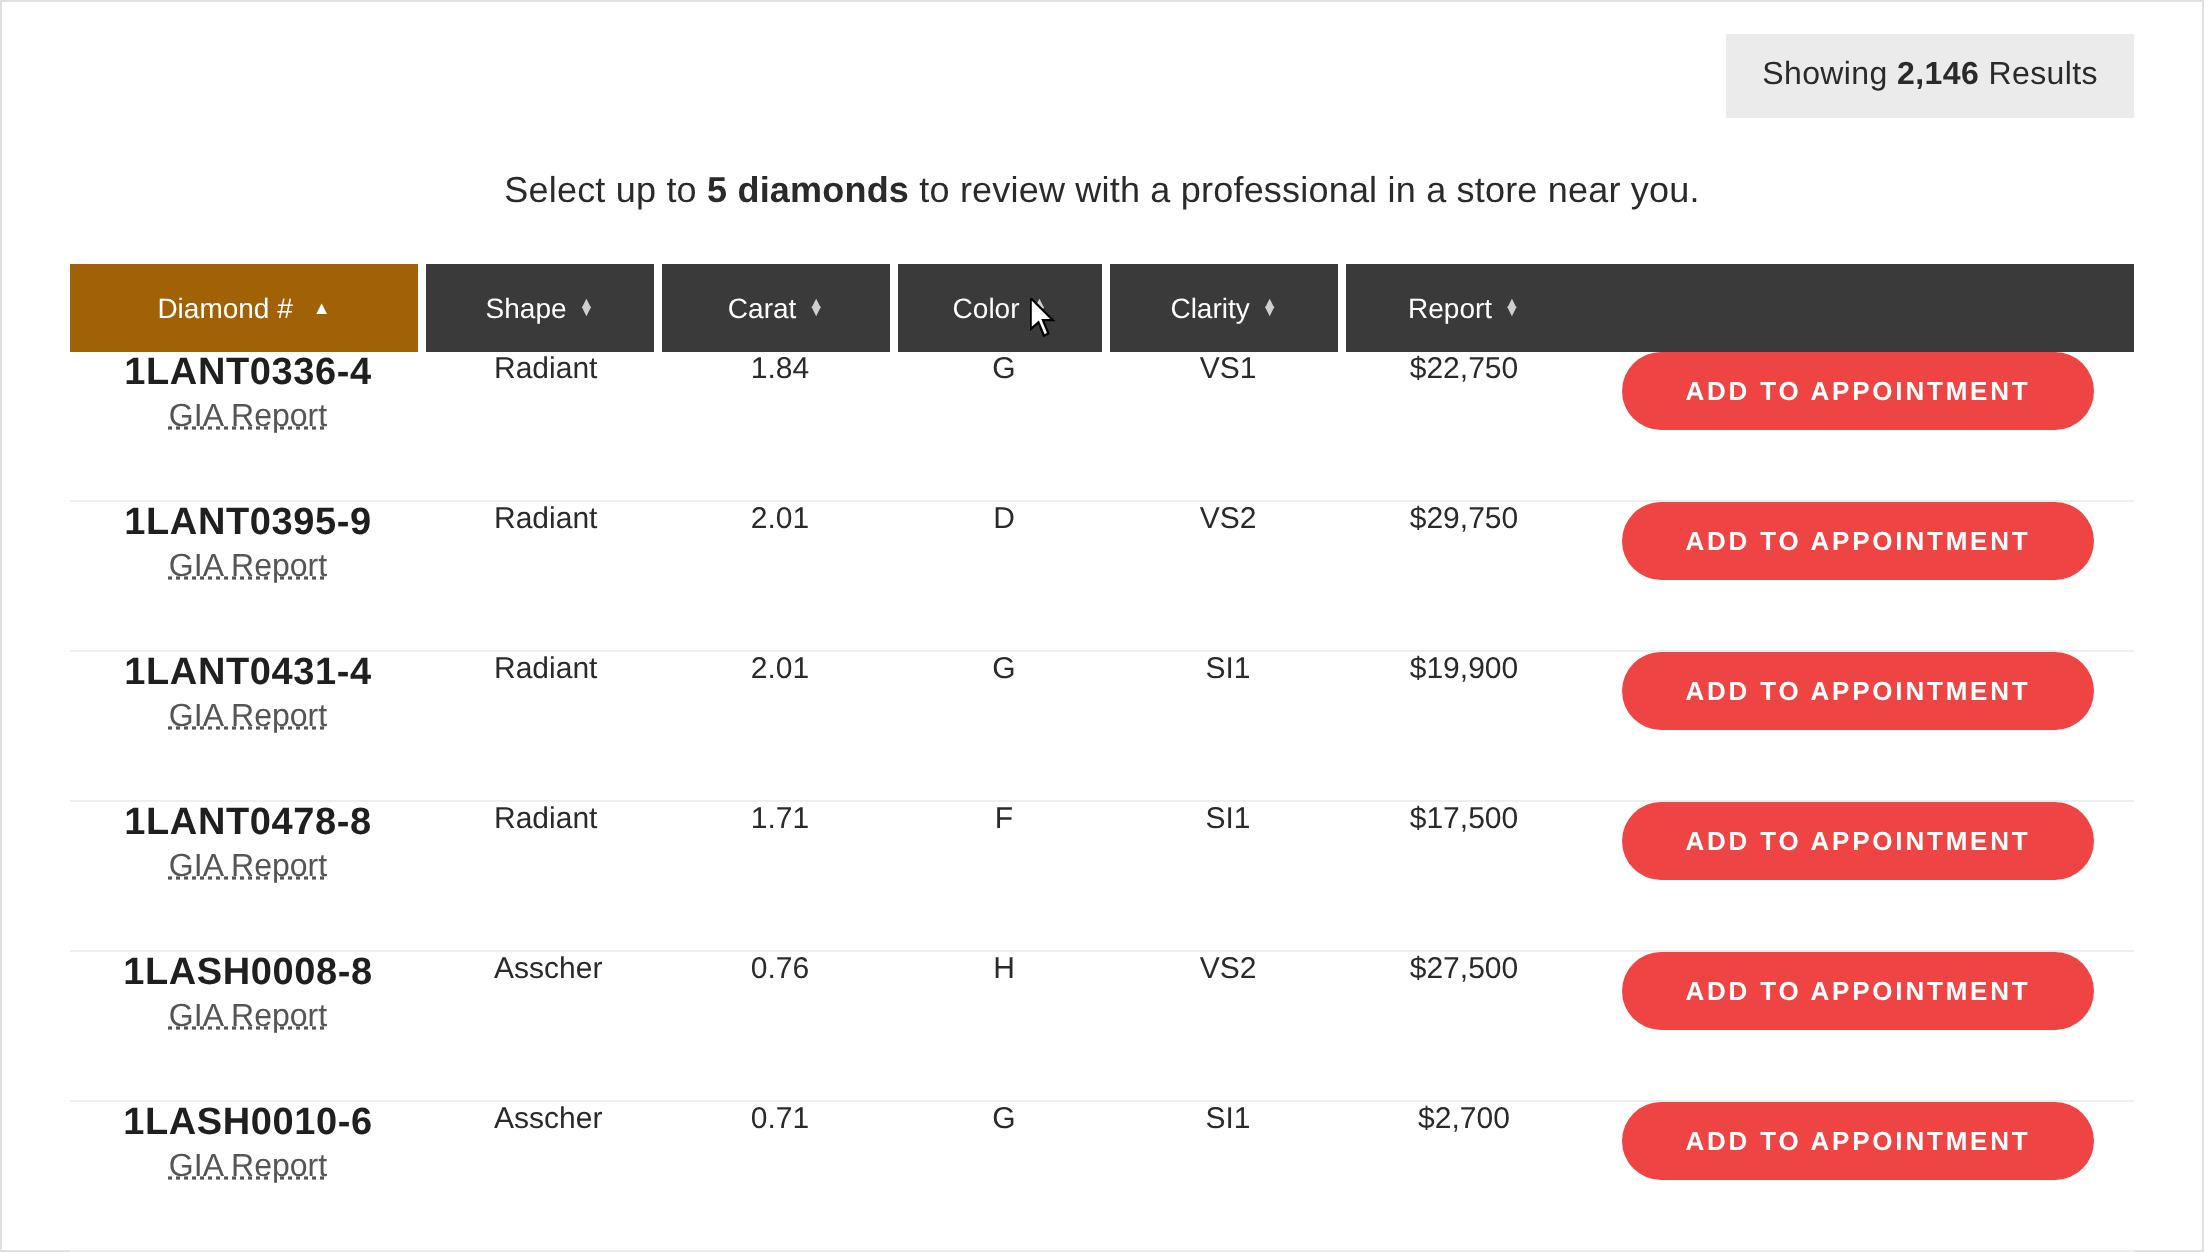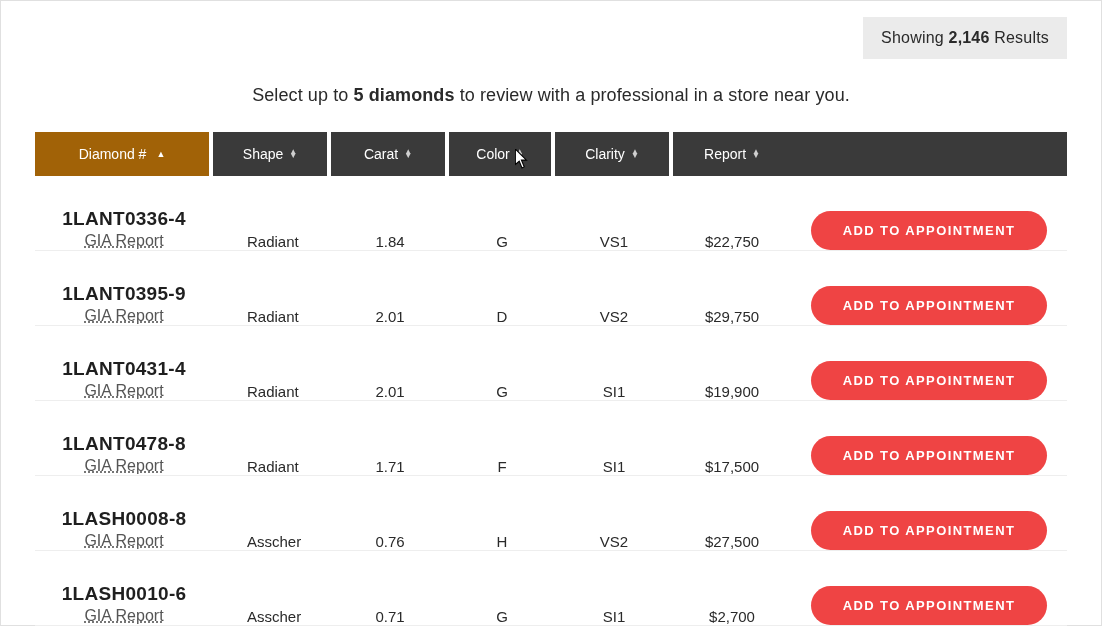--- a/index.html
+++ b/index.html
@@ -82,21 +82,21 @@
   .col-diamond { width: 178px; }
   .col-shape   { width: 118px; }
   .col-carat   { width: 118px; }
   .col-color   { width: 106px; }
   .col-clarity { width: 118px; }
   .col-price   { width: 118px; }
   .col-appt    { flex: 1; }
   .tbody { }
   .row {
     display: flex;
-    align-items: flex-end;
+    align-items: flex-start;
     border-bottom: 1px solid #eee;
     height: 75px;
   }
   .cell {
     padding: 0 8px;
     display: flex;
     flex-direction: column;
     align-items: center;
     justify-content: center;
     font-size: 15px;

